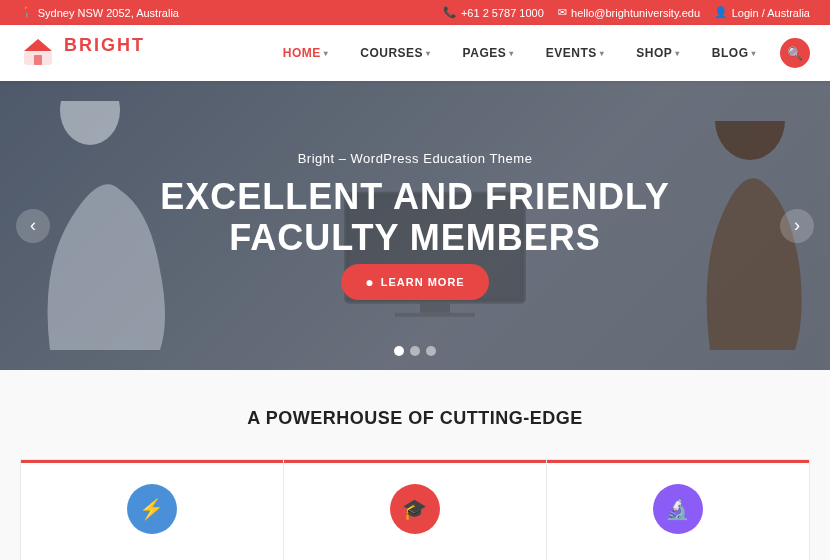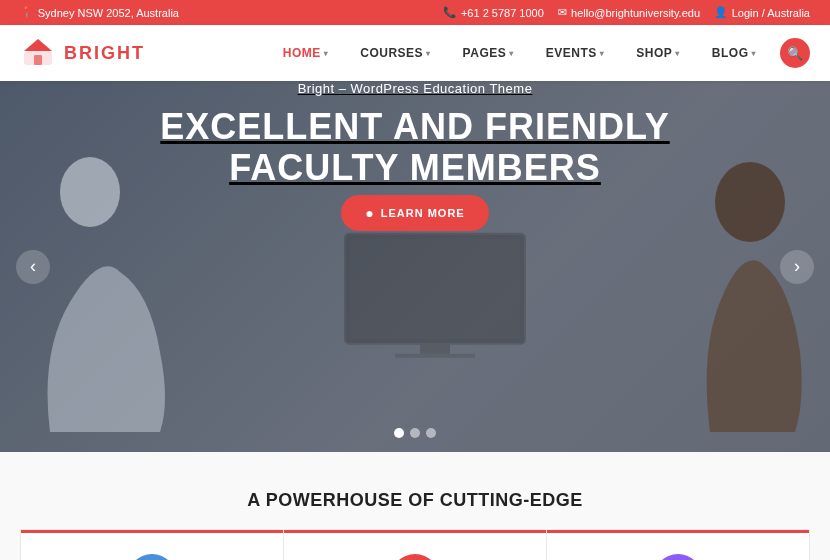--- a/index.html
+++ b/index.html
@@ -22,21 +22,21 @@
     .navbar {
       background: #fff;
       display: flex;
       align-items: center;
       justify-content: space-between;
       padding: 10px 20px;
       box-shadow: 0 1px 4px rgba(0,0,0,0.08);
       position: relative;
       z-index: 10;
     }
-    .logo { display: flex; align-items: center; gap: 8px; font-weight: 700; font-size: 18px; color: #333; }
+    .logo { display: flex; gap: 8px; font-weight: 700; font-size: 18px; color: #333; }
     .logo-icon { width: 36px; height: 36px; }
     .nav-links { display: flex; align-items: center; gap: 16px; }
     .nav-item {
       font-size: 12px;
       font-weight: 600;
       color: #333;
       padding: 6px 8px;
       cursor: pointer;
       text-transform: uppercase;
       letter-spacing: 0.5px;
@@ -52,28 +52,28 @@
       width: 30px; height: 30px;
       cursor: pointer;
       display: flex; align-items: center; justify-content: center;
       font-size: 13px;
     }
 
     
     .hero {
       position: relative;
       width: 100%;
-      height: 371px;
+      height: 289px;
       background: linear-gradient(rgba(0,0,0,0.45), rgba(0,0,0,0.45)),
         linear-gradient(135deg, #6b7280 0%, #9ca3af 40%, #d1d5db 100%);
       background-size: cover;
       overflow: hidden;
       display: flex;
+      align-items: center;
       justify-content: center;
-      text-decoration: underline;
     }
     .hero-content {
       position: relative;
       z-index: 2;
       text-align: center;
       color: #fff;
     }
     .hero-subtitle {
       font-size: 13px;
       font-weight: 400;
@@ -138,21 +138,21 @@
       padding: 36px 20px 0;
       text-align: center;
     }
     .features-heading {
       font-size: 18px;
       font-weight: 800;
       color: #222;
       text-transform: uppercase;
       letter-spacing: 0.5px;
       line-height: 1.4;
-      margin-bottom: 16px;
+      margin-bottom: 28px;
     }
     .features-cards {
       display: flex;
       gap: 0;
       justify-content: center;
     }
     .feature-card {
       flex: 1;
       background: #fff;
       border: 1px solid #e8e8e8;

